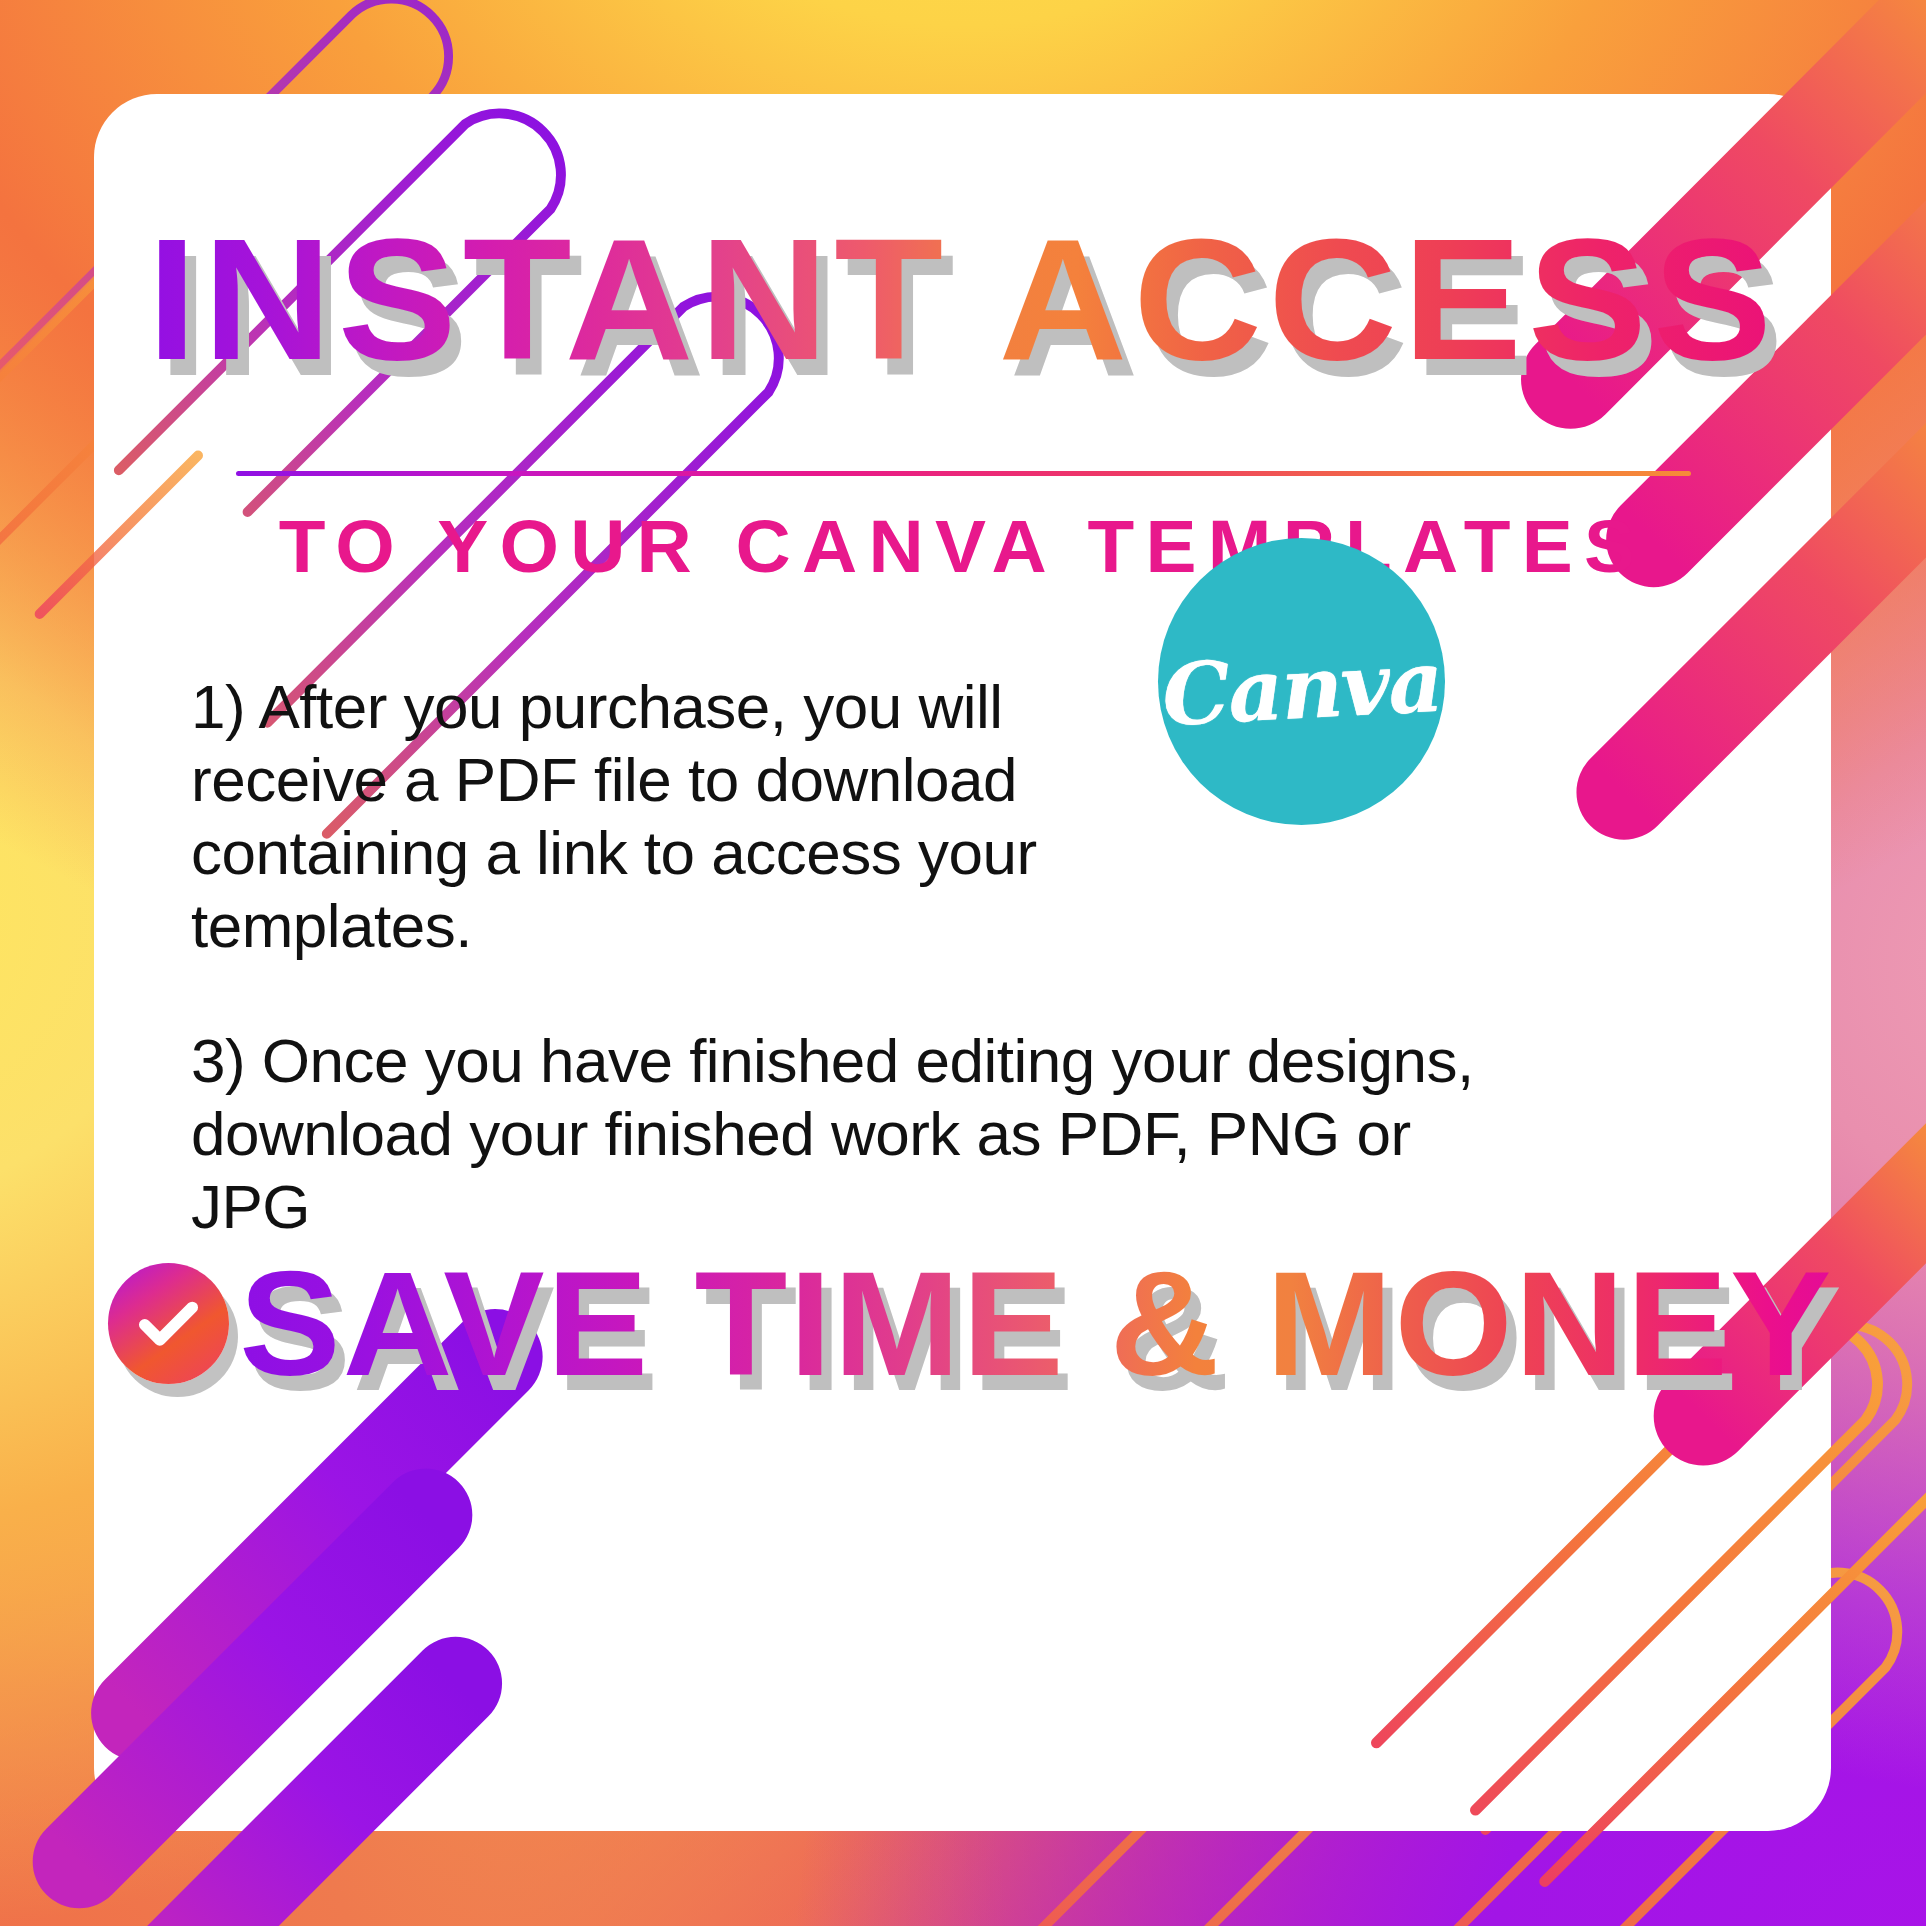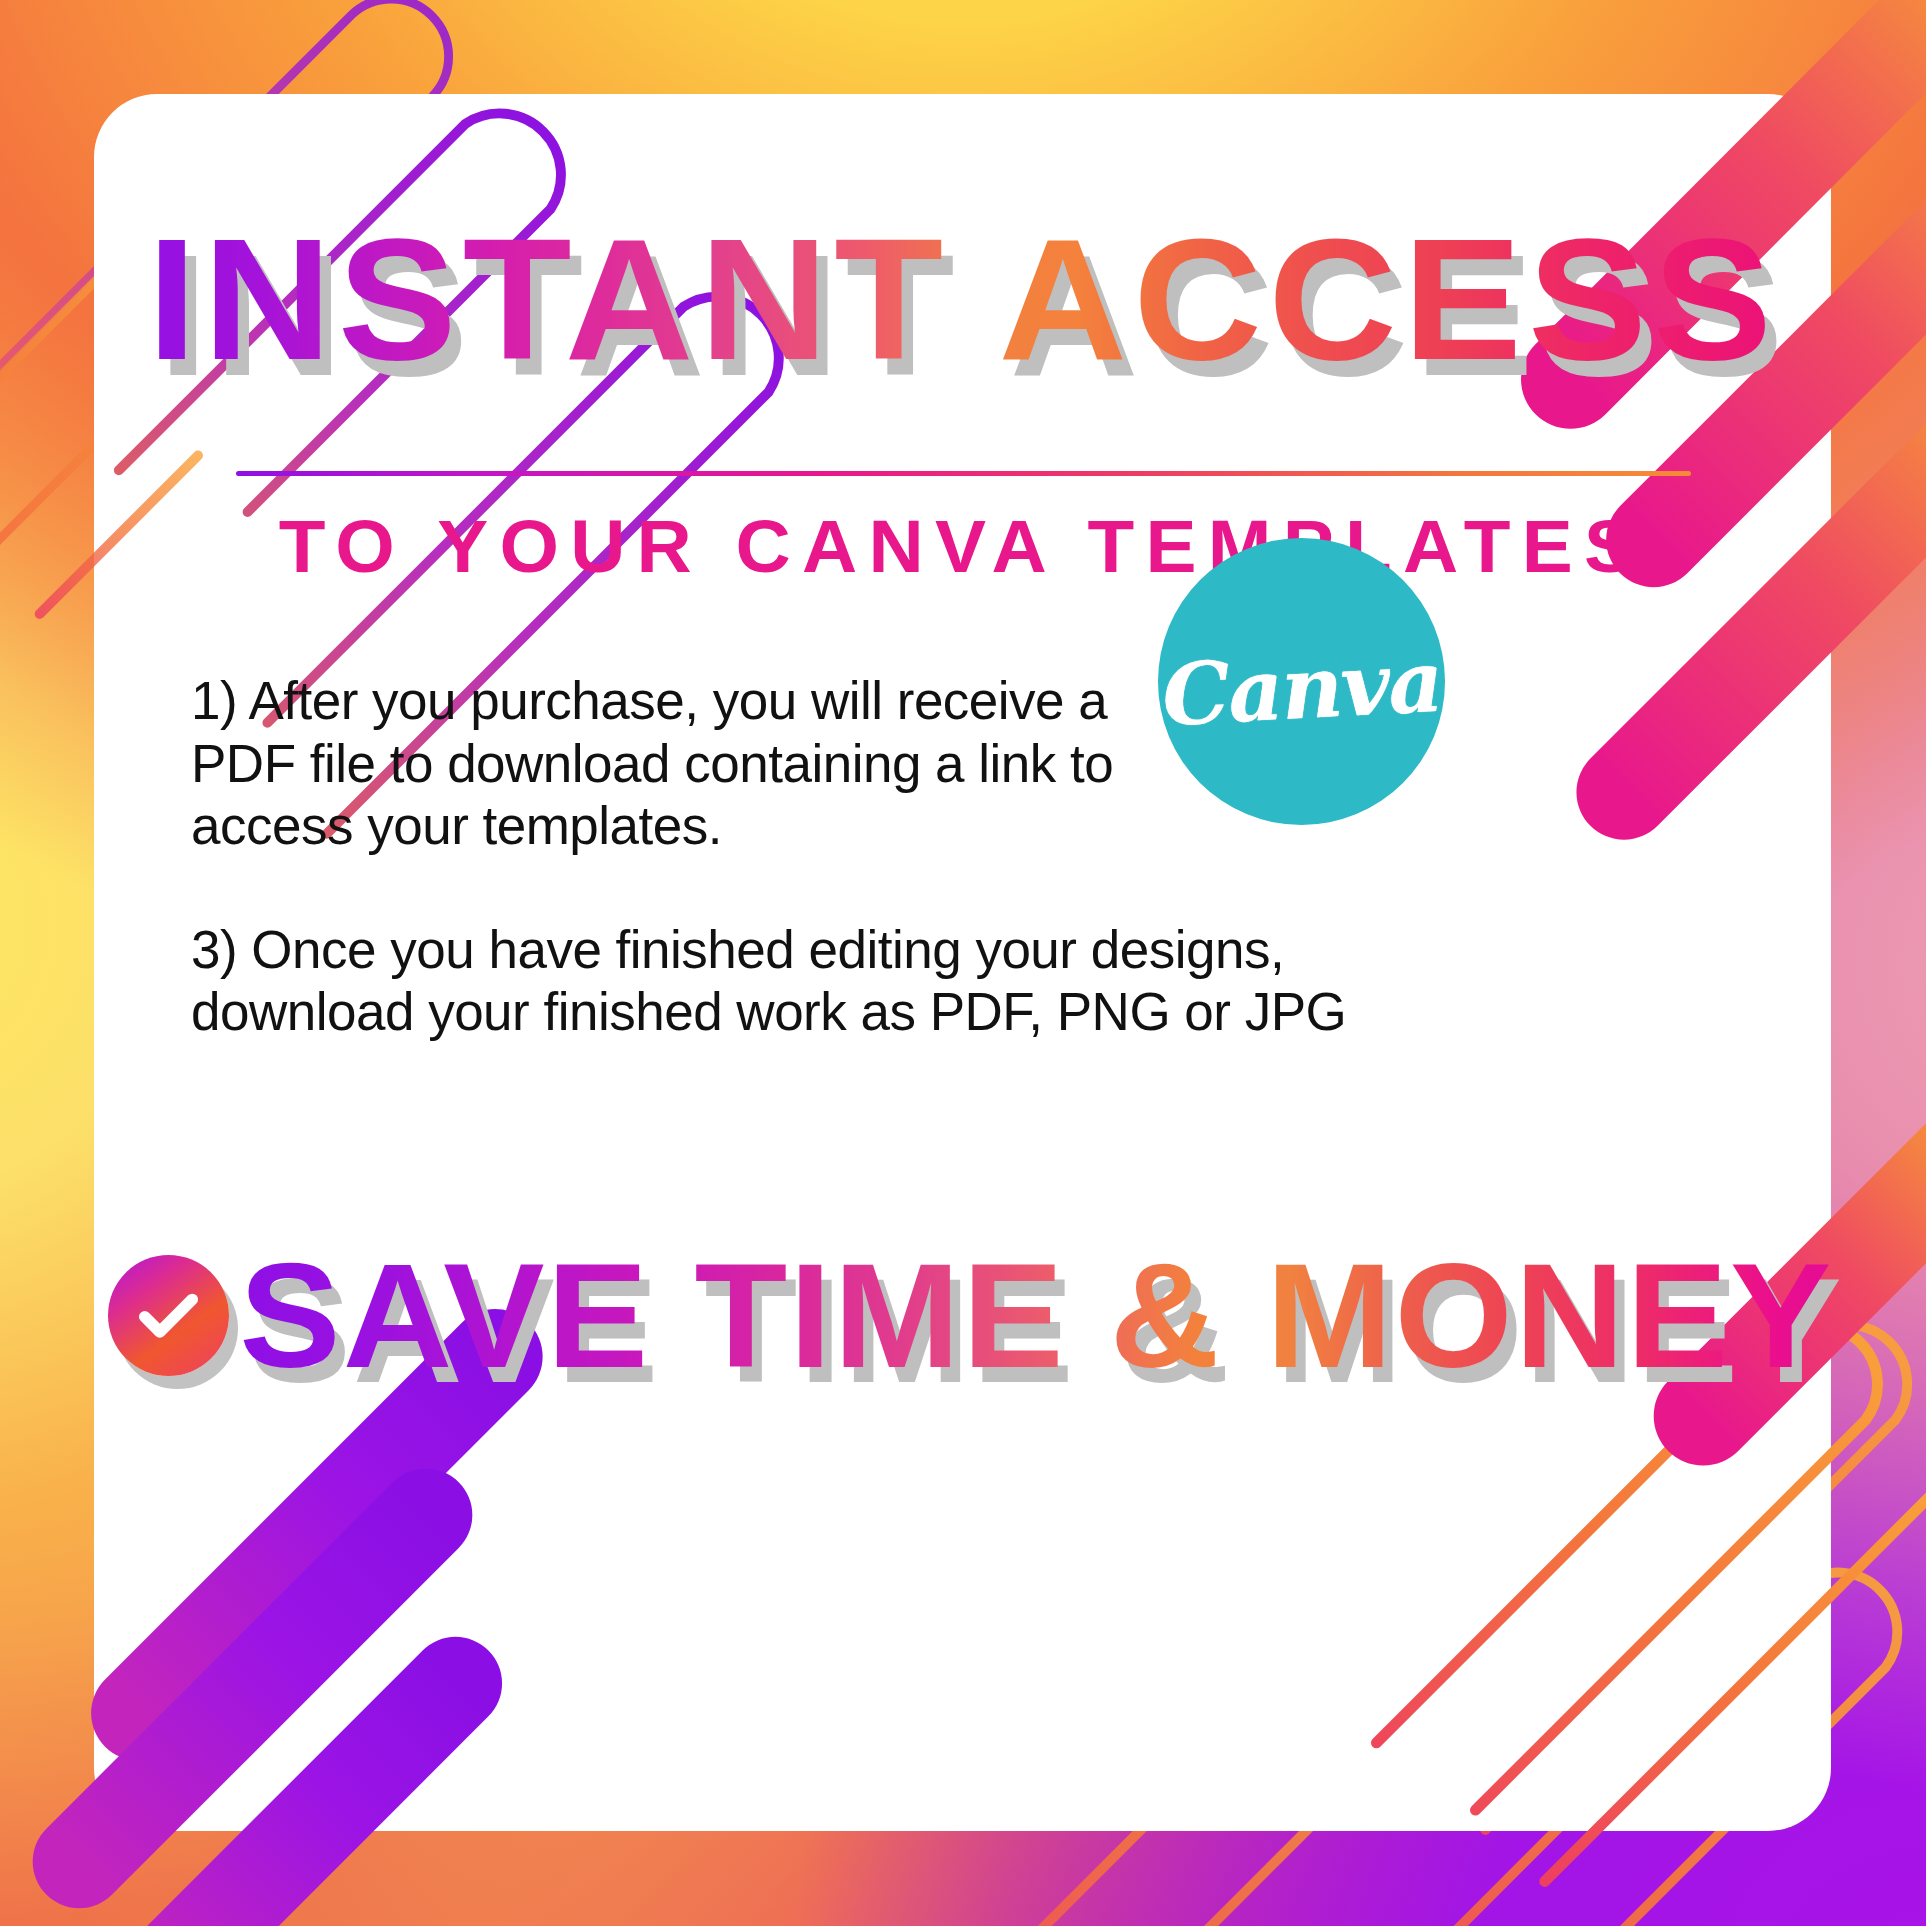--- a/index.html
+++ b/index.html
@@ -126,21 +126,21 @@
   
   .steps {
     position: absolute;
     left: 97px;
     top: 576px;
     width: 1436px;
   }
   .step {
     font-family: "Liberation Sans Narrow", "Liberation Sans", sans-serif;
     font-weight: 400;
-    font-size: 53px;
+    font-size: 62px;
     line-height: 1.18;
     color: #111111;
     letter-spacing: -0.5px;
     margin-bottom: 61px;
   }
   .step:last-child { margin-bottom: 0; }
   .step-1 { max-width: 990px; }
   .step-3 { max-width: 1287px; }
 
   
@@ -164,21 +164,21 @@
     color: #FFFFFF;
     letter-spacing: -2px;
     transform: rotate(-3deg) translateY(6px);
     text-shadow: 0 0 1px #ffffff;
   }
 
   
   .banner {
     position: absolute;
     left: 0;
-    bottom: 104px;
+    bottom: 96px;
     width: 100%;
     display: flex;
     align-items: center;
     justify-content: center;
     gap: 26px;
     text-align: center;
   }
   .check-badge {
     position: relative;
     width: 121px;

